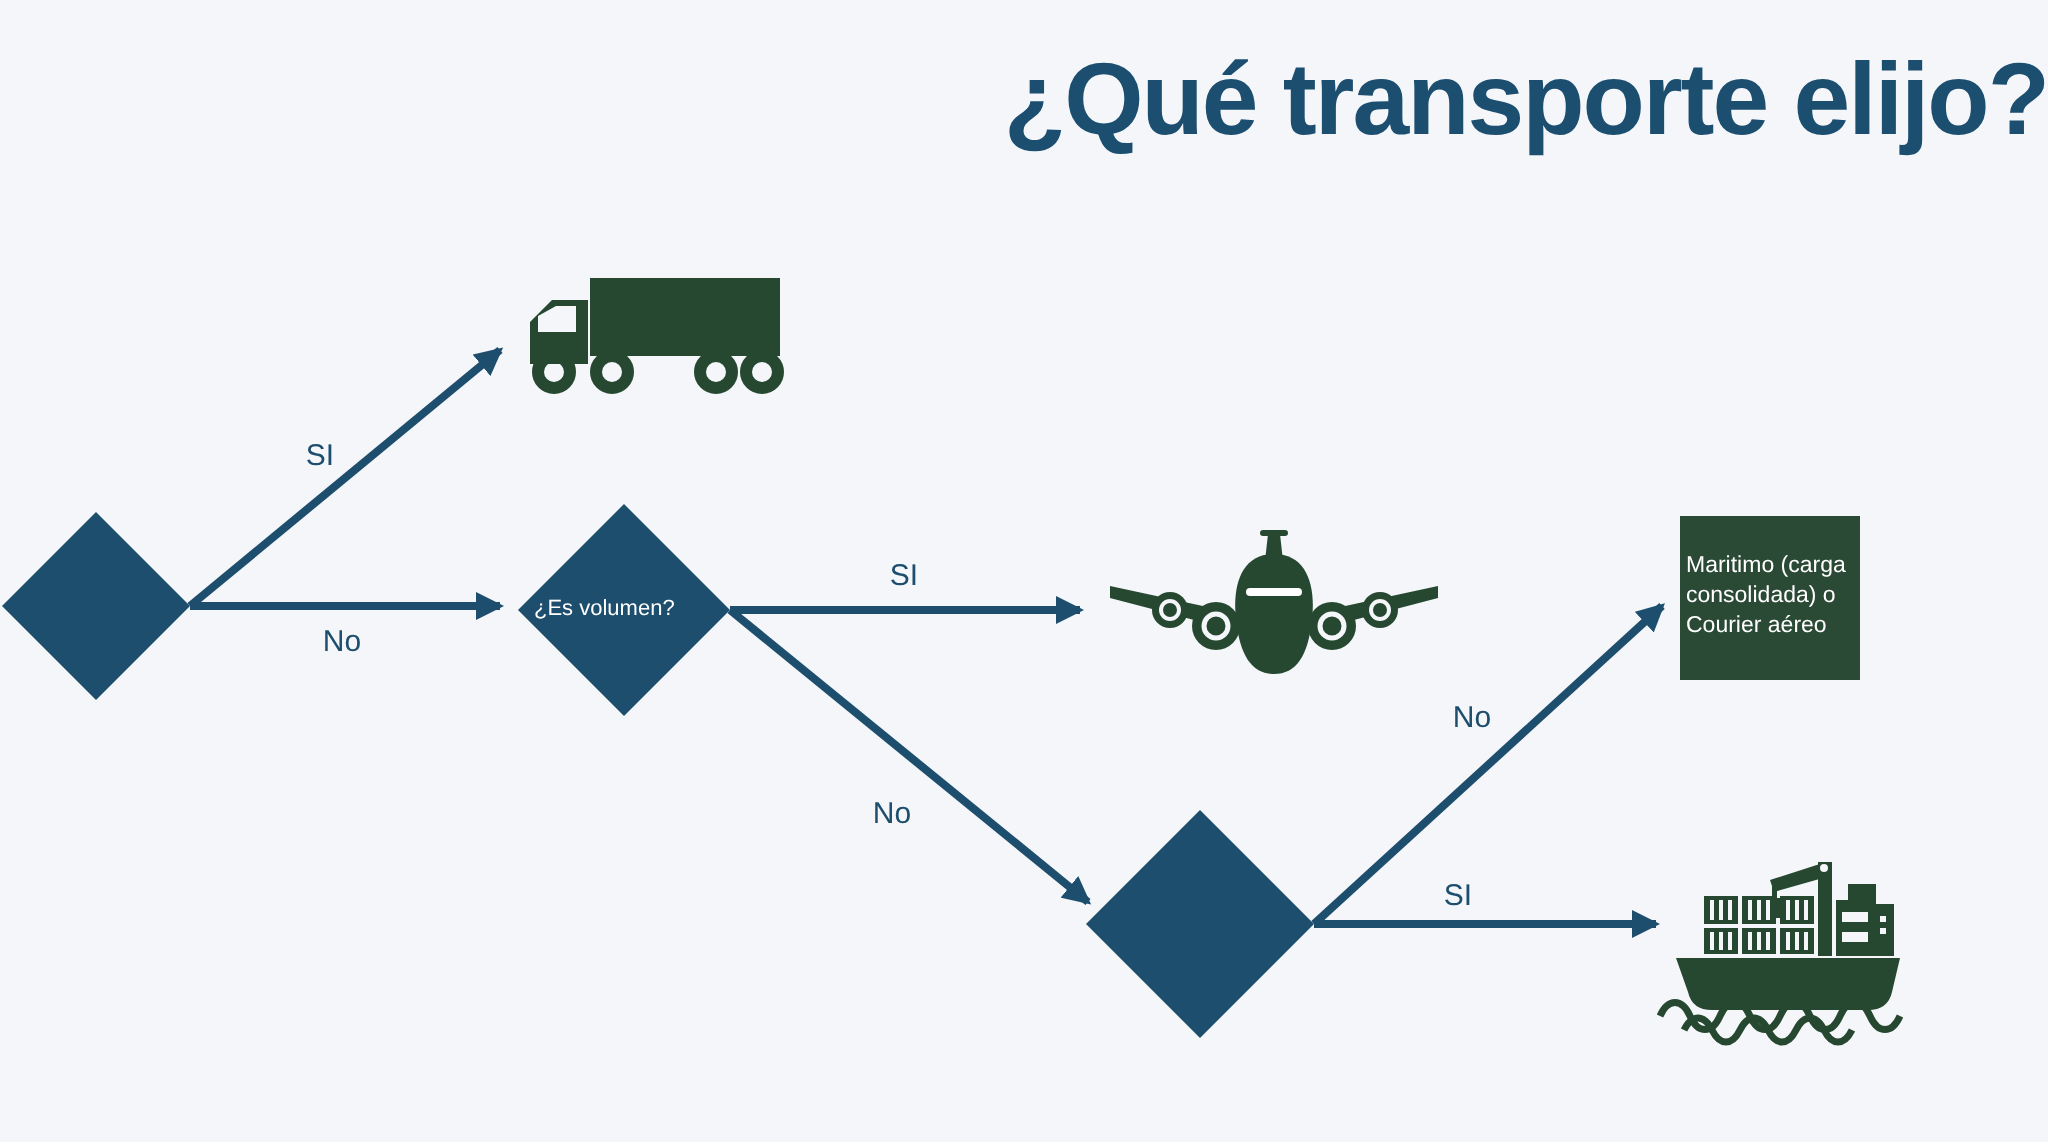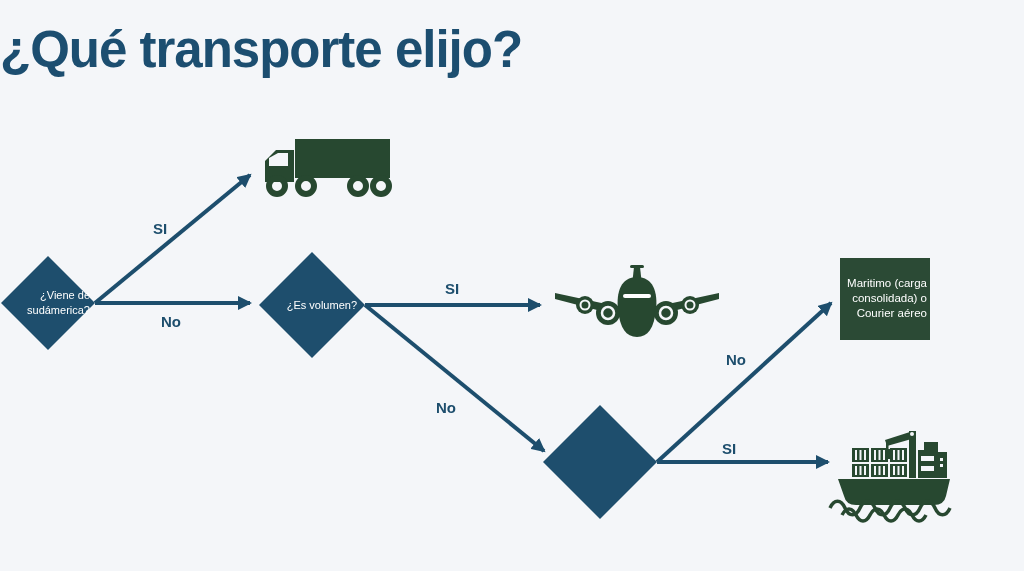--- a/index.html
+++ b/index.html
@@ -2,31 +2,31 @@
 <html><head>
 <meta charset="utf-8">
 <style>
   html,body{margin:0;padding:0;background:#f4f6f9;}
   .stage{
     position:relative;width:1024px;height:571px;background:#f4f6f9;
     font-family:"Liberation Sans", sans-serif;overflow:hidden;
   }
   .title{
     position:absolute;top:20px;left:0;width:1024px;margin:0;
-    text-align:left;font-size:51px;font-weight:800;letter-spacing:-1px;
+    text-align:right;font-size:51px;font-weight:800;letter-spacing:-1px;
     color:#1c4e70;
   }
   .layer{position:absolute;left:0;top:0;}
   .node-label{
     position:absolute;transform:translate(-50%,-50%);
-    color:#ffffff;font-size:11px;line-height:1.32;text-align:right;
+    color:#ffffff;font-size:11px;line-height:1.32;text-align:left;
   }
   .edge-label{
     position:absolute;transform:translate(-50%,-50%);
-    color:#1d4e6d;font-size:15px;font-weight:bold;
+    color:#1d4e6d;font-size:15px;font-weight:normal;
   }
 </style>
 </head>
 <body>
 
 <div class="stage">
 
   <h1 class="title">¿Qué transporte elijo?</h1>
 
   <svg class="layer" width="1024" height="571" viewBox="0 0 1024 571">
@@ -111,21 +111,20 @@
 
       <path d="M838,479 L950,479 L946,496 Q944,505 934,505 L856,505 Q846,505 844,496 Z"></path>
 
       <g stroke="#274830" stroke-width="3.5" fill="none">
         <path d="M830,508 c4,-9 11,-9 15,0 c4,9 11,9 15,0 c4,-9 11,-9 15,0 c4,9 11,9 15,0 c4,-9 11,-9 15,0 c4,9 11,9 15,0 c4,-9 11,-9 15,0 c4,9 11,9 15,0"></path>
         <path d="M842,515 c4,-8 10,-8 14,0 c4,8 10,8 14,0 c4,-8 10,-8 14,0 c4,8 10,8 14,0 c4,-8 10,-8 14,0 c4,8 10,8 14,0"></path>
       </g>
     </g>
   </svg>
 
-  <div class="node-label" style="left:48px;top:303px;width:84px;">¿Viene de sudámerica?</div>
   <div class="node-label" style="left:312px;top:305px;width:90px;">¿Es volumen?</div>
   <div class="node-label" style="left:885px;top:299px;width:84px;font-size:11.5px;">Maritimo (carga consolidada) o Courier aéreo</div>
 
   <span class="edge-label" style="left:160px;top:228px;">SI</span>
   <span class="edge-label" style="left:171px;top:321px;">No</span>
   <span class="edge-label" style="left:452px;top:288px;">SI</span>
   <span class="edge-label" style="left:446px;top:407px;">No</span>
   <span class="edge-label" style="left:736px;top:359px;">No</span>
   <span class="edge-label" style="left:729px;top:448px;">SI</span>
 

